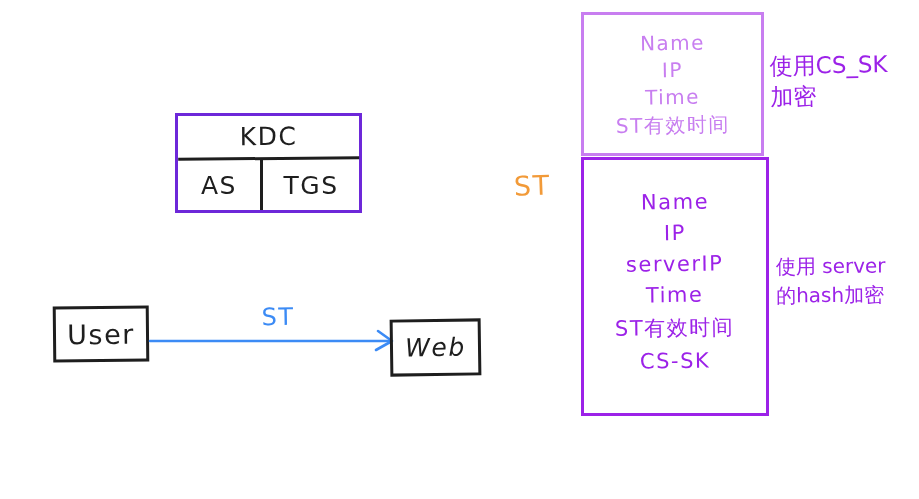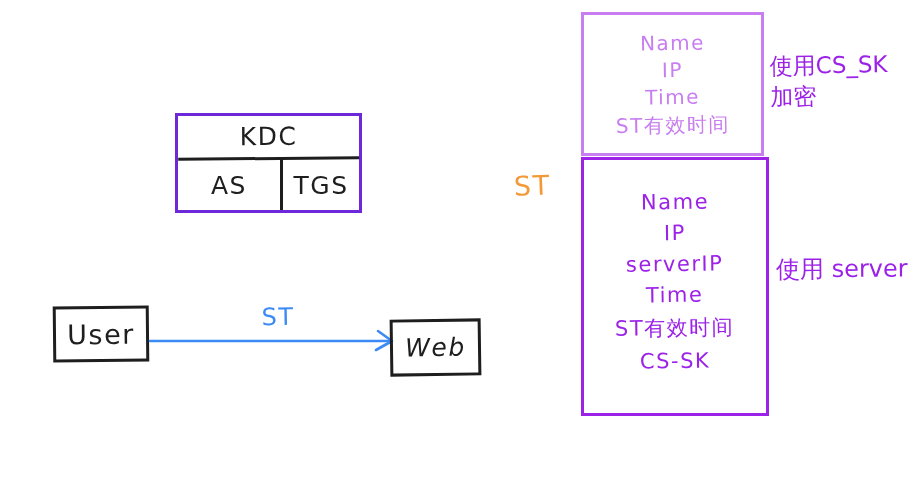--- a/index.html
+++ b/index.html
@@ -27,21 +27,21 @@
     border-bottom: 3px solid #1e1e1e;
     display: flex; align-items: center; justify-content: center;
     font-size: 25px;
     transform: rotate(-0.5deg);
   }
   .kdc-cells { display: flex; height: 50px; }
   .kdc-cell {
     display: flex; align-items: center; justify-content: center;
     font-size: 25px;
   }
-  .kdc-cell-as { width: 105px; border-right: 3px solid #1e1e1e; }
+  .kdc-cell-as { width: 85px; border-right: 3px solid #1e1e1e; }
   .kdc-cell-tgs { flex: 1; }
 
   
   .user-box {
     position: absolute;
     left: 53px; top: 306px;
     width: 96px; height: 56px;
     border: 3px solid #1e1e1e;
     display: flex; align-items: center; justify-content: center;
     color: #1e1e1e; font-size: 27px;
@@ -105,21 +105,21 @@
     align-items: center;
     padding-top: 30px;
     gap: 7px;
     font-size: 21px;
   }
   .service-ticket-box .field { transform: rotate(-0.8deg); }
   .service-note {
     position: absolute;
     left: 776px; top: 252px;
     color: #9c22e8;
-    font-size: 24px;
+    font-size: 20px;
     line-height: 1.45;
     transform: rotate(-0.5deg);
     white-space: nowrap;
   }
   .st-tag {
     position: absolute;
     left: 514px; top: 170px;
     color: #f29a38;
     font-size: 27px;
     transform: rotate(-2deg);
@@ -163,15 +163,16 @@
   <div class="service-ticket-box">
     <span class="field hand">Name</span>
     <span class="field hand">IP</span>
     <span class="field hand">serverIP</span>
     <span class="field hand">Time</span>
     <span class="field hand">ST有效时间</span>
     <span class="field hand">CS-SK</span>
   </div>
   <div class="service-note">
     <div>使用 server</div>
+    <div>的hash加密</div>
   </div>
 
 </div>
 
 </body></html>

